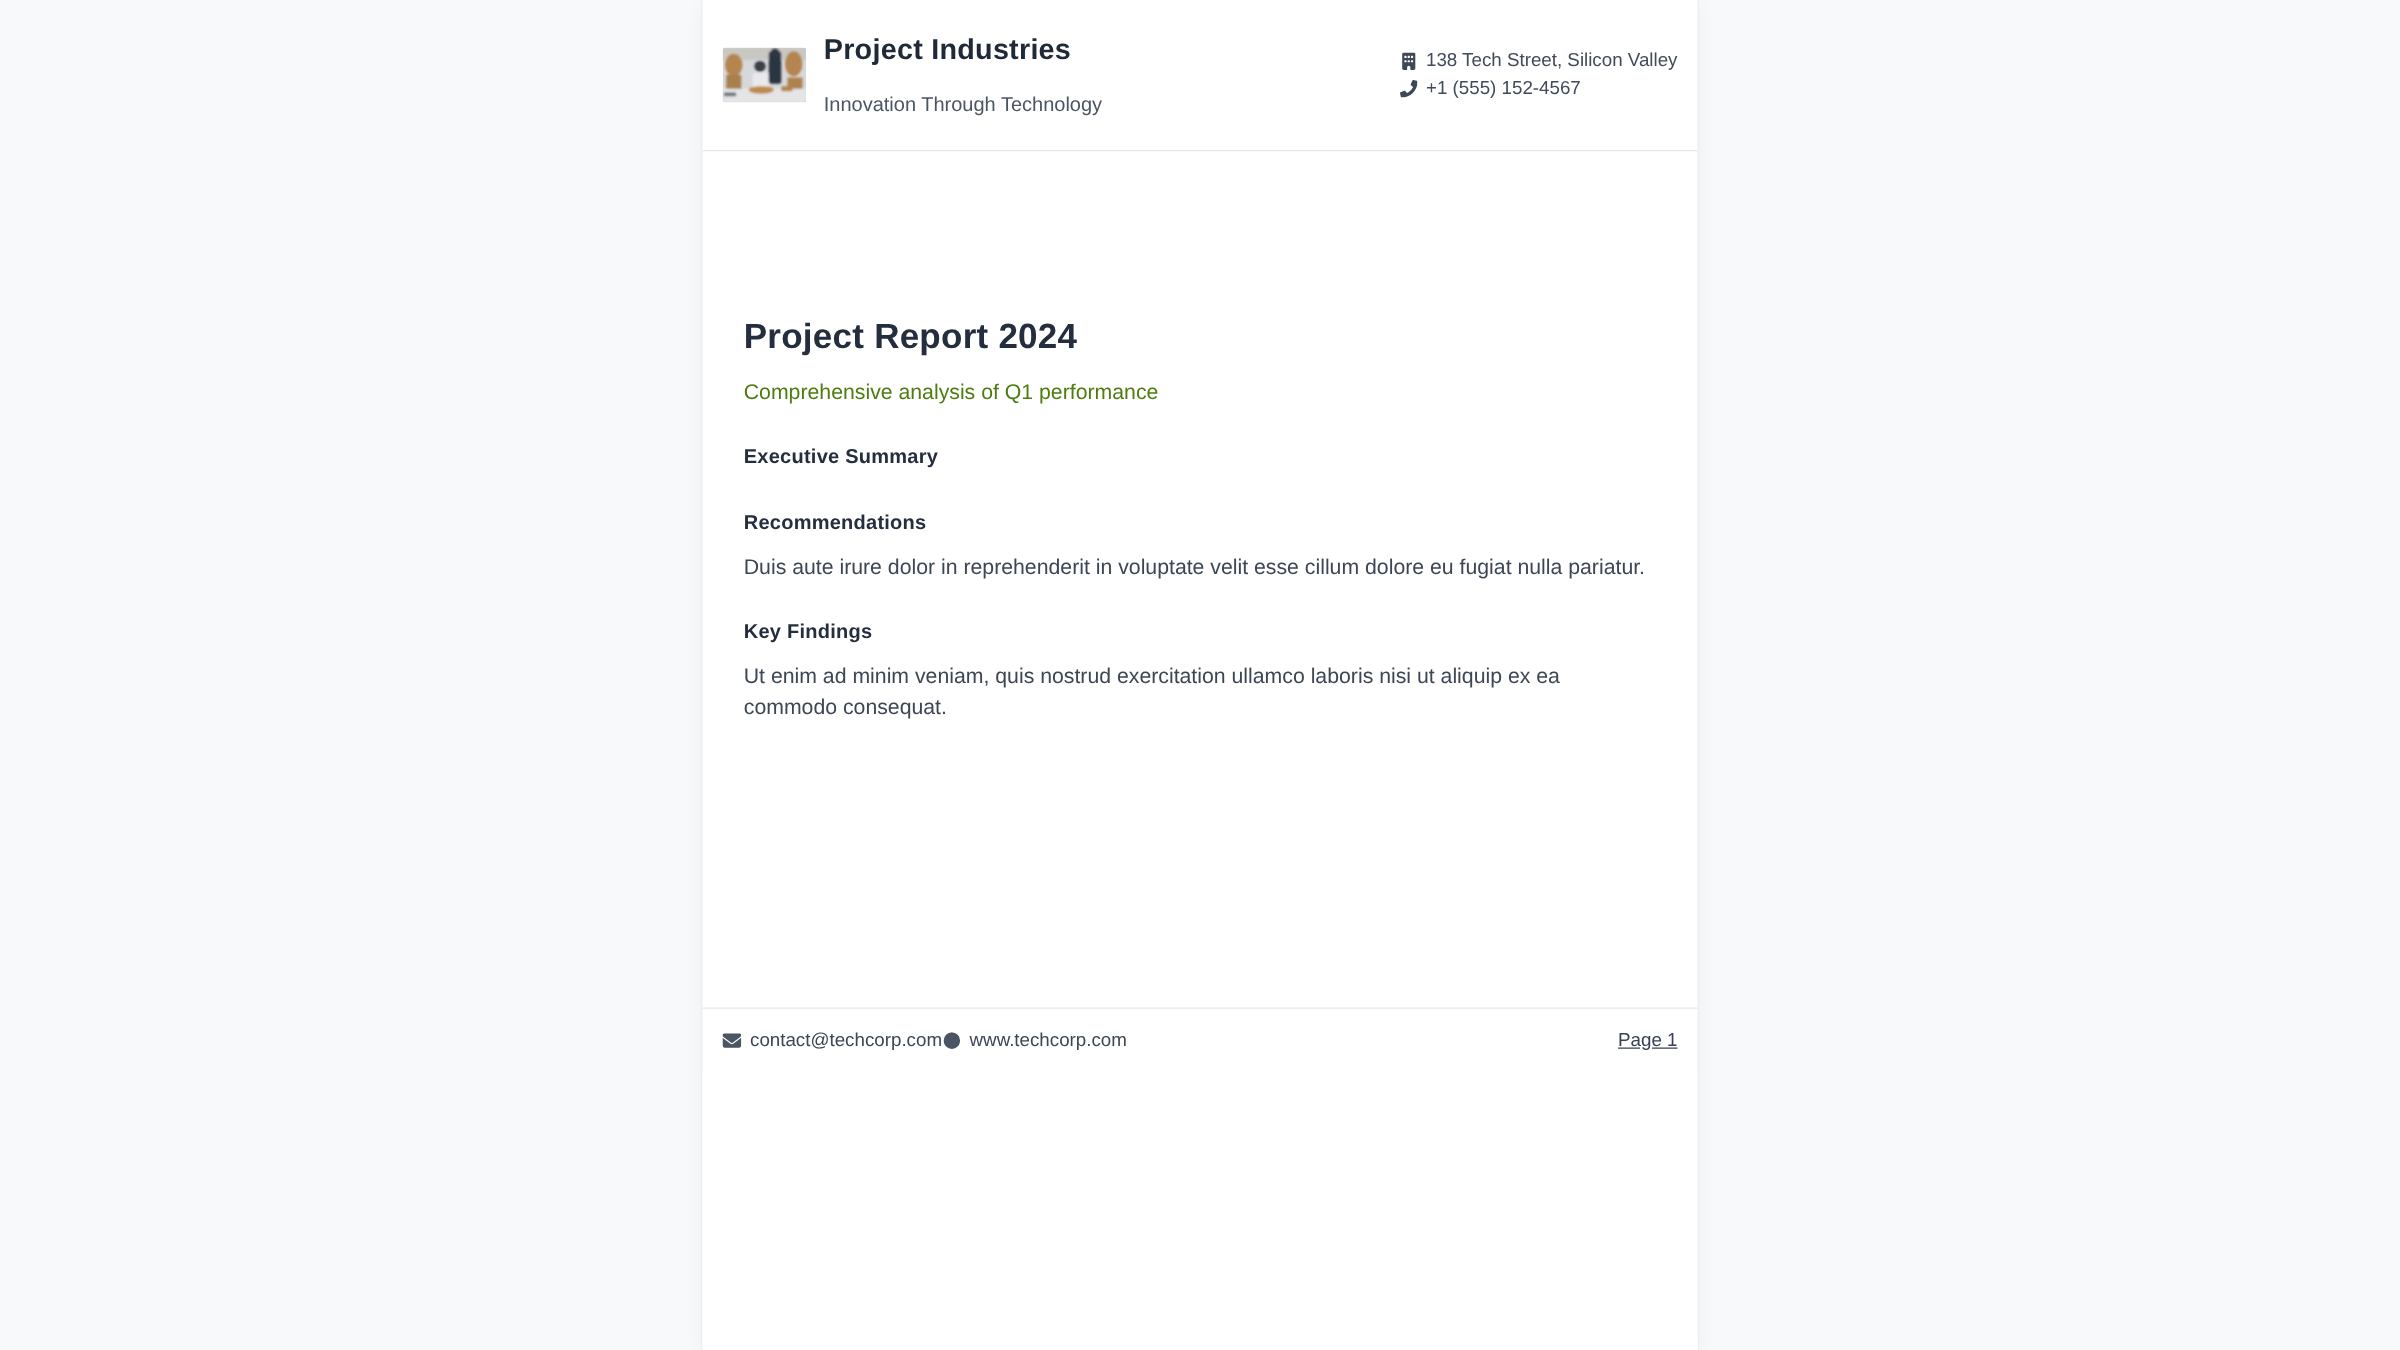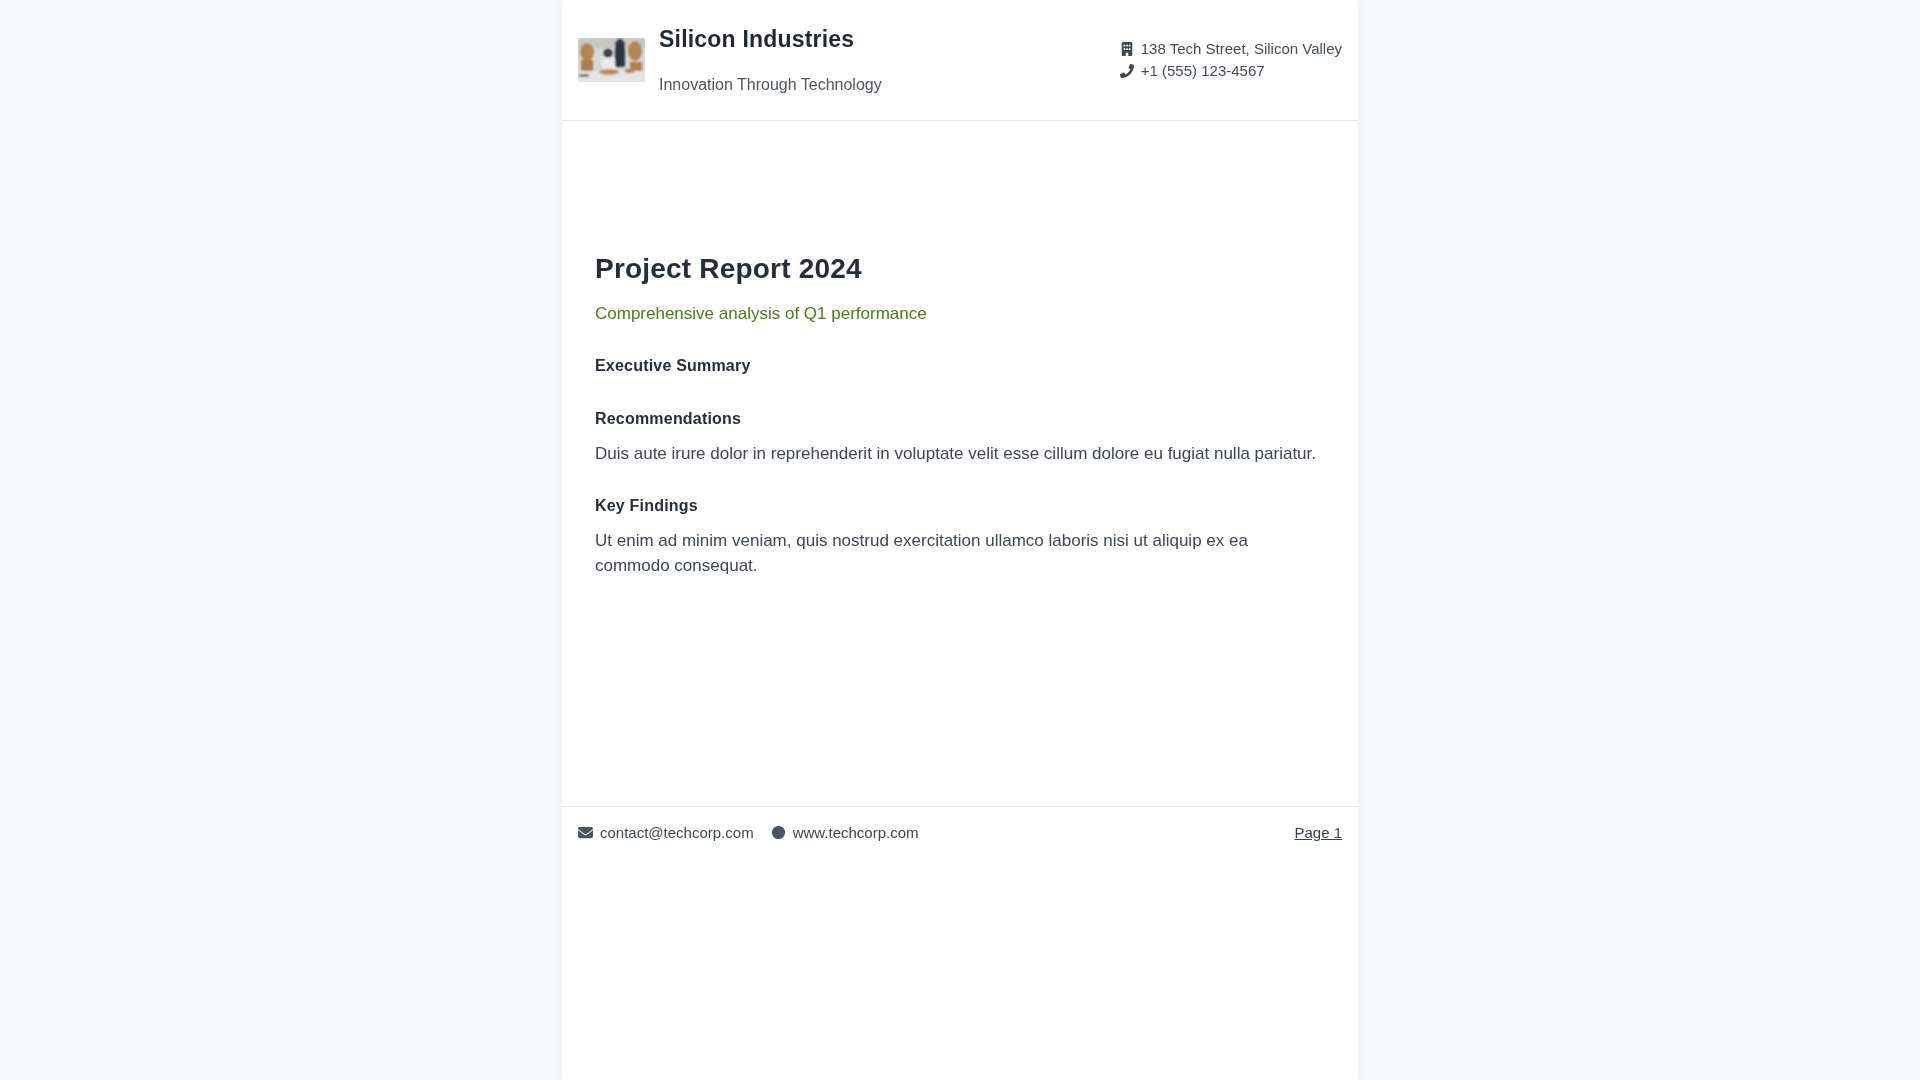--- a/index.html
+++ b/index.html
@@ -99,21 +99,20 @@
     color: #3d4654;
     line-height: 24.5px;
     max-width: 726px;
   }
   
   .report-footer {
     border-top: 1px solid #e5e7eb;
     padding: 17px 16px;
     display: flex;
     align-items: center;
-    gap: 17px;
     font-size: 15px;
     color: #3c4654;
   }
   .footer-item { display: flex; align-items: center; gap: 7px; white-space: nowrap; }
   .footer-item .icn { width: 15px; height: 15px; display: inline-flex; }
   .footer-item .icn svg { fill: #4b5563; stroke: #4b5563; }
   .page-label { margin-left: auto; color: #374151; text-decoration: underline; }
   .filler { flex: 1 1 auto; background: #ffffff; }
 </style>
 </head>
@@ -142,40 +141,40 @@
             <ellipse cx="57" cy="13" rx="7" ry="10" fill="#b5854f"></ellipse>
             <rect x="52" y="24" width="12" height="12" fill="#ad824f"></rect>
             <rect x="0" y="33" width="67" height="11" fill="#e4e5e7"></rect>
             <ellipse cx="31" cy="34" rx="10" ry="3" fill="#c08a50"></ellipse>
             <rect x="47" y="31" width="9" height="4" rx="1" fill="#b5854f"></rect>
             <rect x="1" y="36" width="10" height="3" rx="1" fill="#6b7078"></rect>
           </g>
         </svg>
       </span>
       <div class="brand-text">
-        <div class="company-name">Silicon Industries</div>
+        <div class="company-name">Project Industries</div>
         <div class="tagline">Innovation Through Technology</div>
       </div>
     </div>
     <div class="contact">
       <div class="contact-line">
         <span class="icn">
           <svg viewBox="0 0 384 512" xmlns="http://www.w3.org/2000/svg">
               <path d="M48 0C21.5 0 0 21.5 0 48V464c0 26.5 21.5 48 48 48h96V432c0-26.5 21.5-48 48-48s48 21.5 48 48v80h96c26.5 0 48-21.5 48-48V48c0-26.5-21.5-48-48-48H48zM64 240c0-8.8 7.2-16 16-16h32c8.8 0 16 7.2 16 16v32c0 8.8-7.2 16-16 16H80c-8.8 0-16-7.2-16-16V240zm112-16h32c8.8 0 16 7.2 16 16v32c0 8.8-7.2 16-16 16h-32c-8.8 0-16-7.2-16-16V240c0-8.8 7.2-16 16-16zm80 16c0-8.8 7.2-16 16-16h32c8.8 0 16 7.2 16 16v32c0 8.8-7.2 16-16 16h-32c-8.8 0-16-7.2-16-16V240zM80 96h32c8.8 0 16 7.2 16 16v32c0 8.8-7.2 16-16 16H80c-8.8 0-16-7.2-16-16V112c0-8.8 7.2-16 16-16zm80 16c0-8.8 7.2-16 16-16h32c8.8 0 16 7.2 16 16v32c0 8.8-7.2 16-16 16h-32c-8.8 0-16-7.2-16-16V112zM272 96h32c8.8 0 16 7.2 16 16v32c0 8.8-7.2 16-16 16h-32c-8.8 0-16-7.2-16-16V112c0-8.8 7.2-16 16-16z"></path>
             </svg>
         </span>
         <span>138 Tech Street, Silicon Valley</span>
       </div>
       <div class="contact-line">
         <span class="icn">
           <svg viewBox="0 0 512 512" xmlns="http://www.w3.org/2000/svg">
               <path d="M493.4 24.6l-104-24c-11.3-2.6-22.9 3.3-27.5 13.9l-48 112c-4.2 9.8-1.4 21.3 6.9 28l60.6 49.6c-36 76.7-98.9 140.5-177.2 177.2l-49.6-60.6c-6.8-8.3-18.2-11.1-28-6.9l-112 48C3.9 366.5-2 378.1.6 389.4l24 104C27.1 504.2 36.7 512 48 512c256.1 0 464-207.5 464-464 0-11.2-7.7-20.9-18.6-23.4z"></path>
             </svg>
         </span>
-        <span>+1 (555) 123-4567</span>
+        <span>+1 (555) 152-4567</span>
       </div>
     </div>
   </header>
 
   <main class="doc-main">
     <h1 class="doc-title">Project Report 2024</h1>
     <p class="doc-subtitle">Comprehensive analysis of Q1 performance</p>
 
     <section class="doc-section">
       <h2>Executive Summary</h2>

